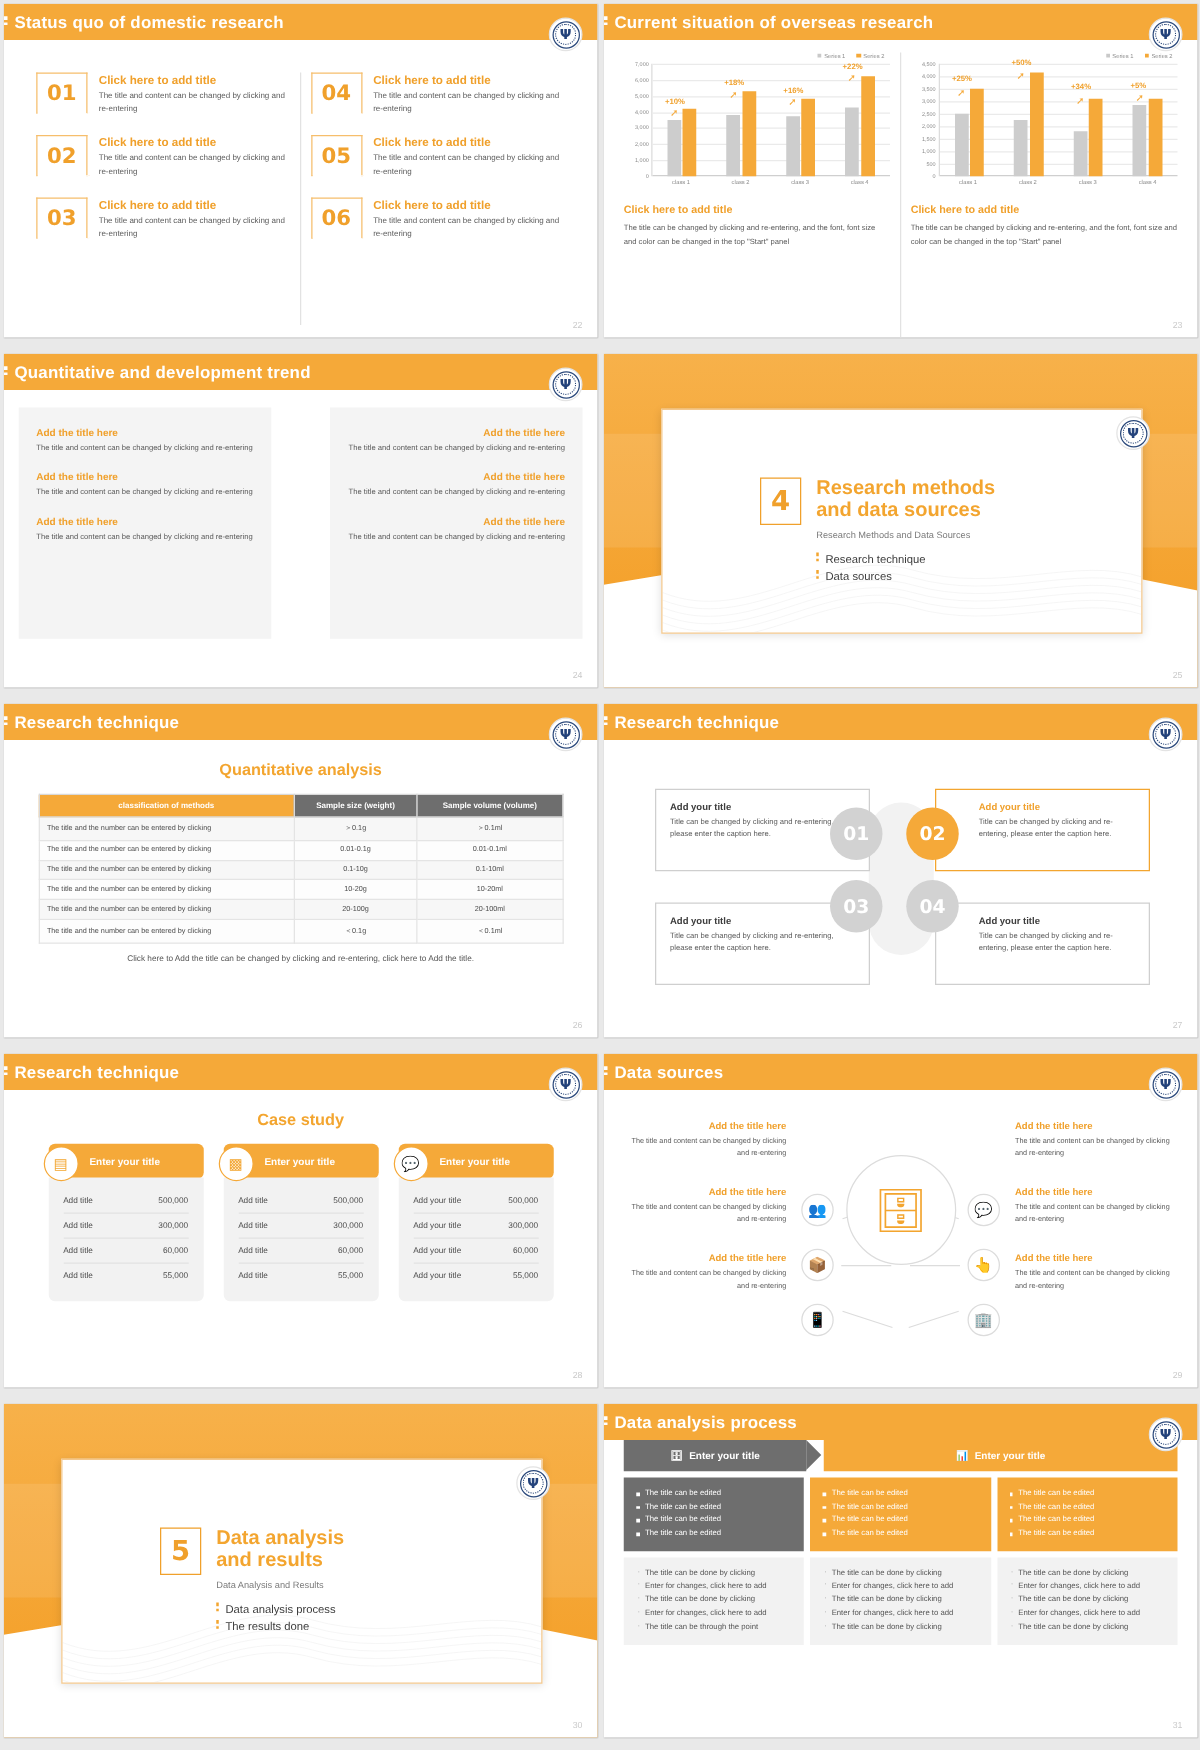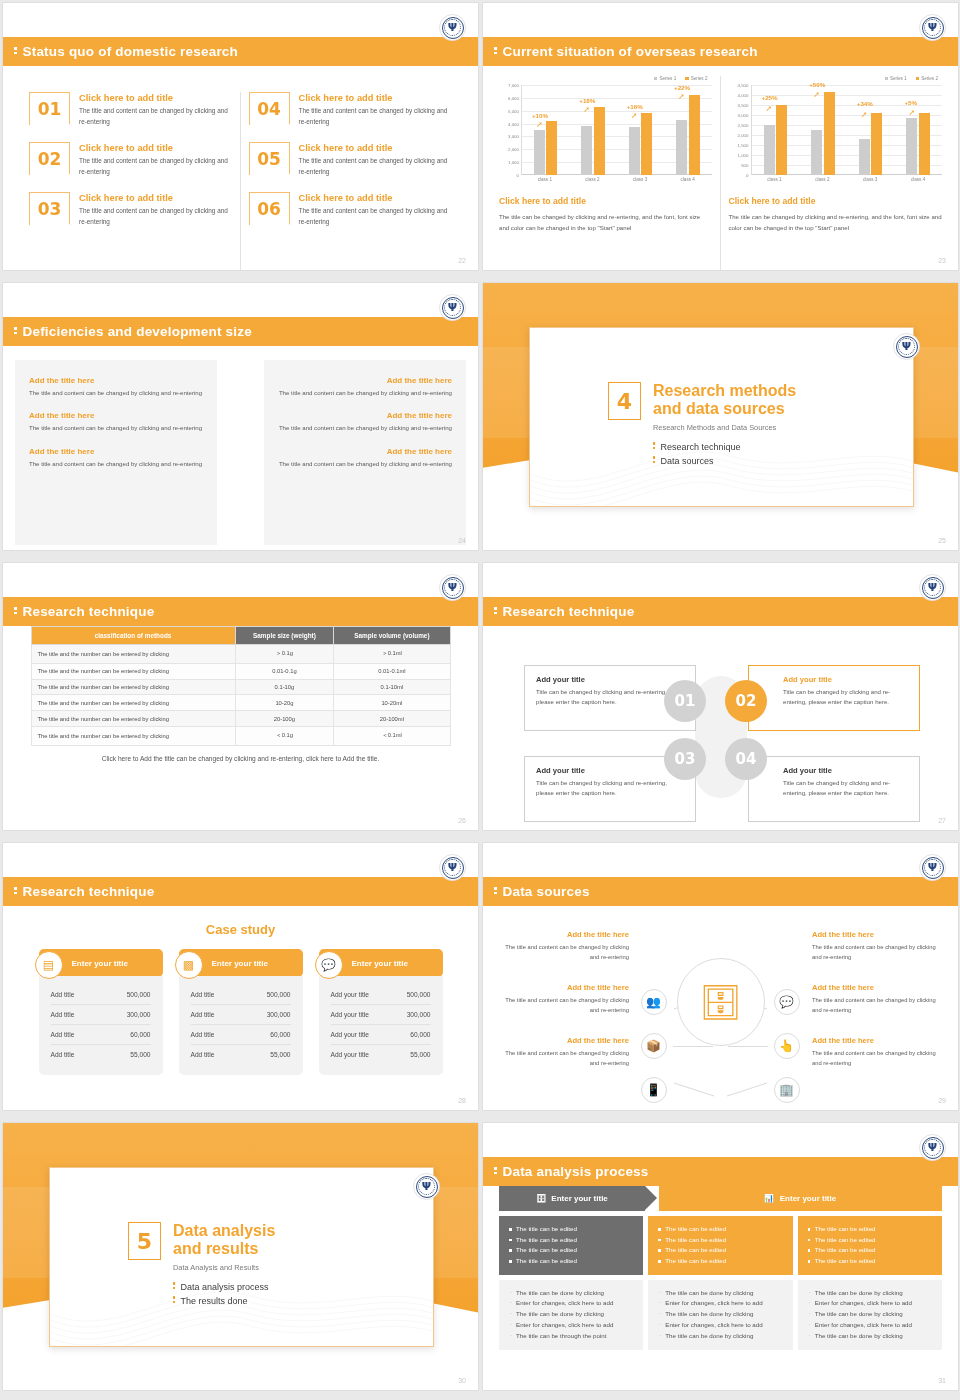--- a/index.html
+++ b/index.html
@@ -20,23 +20,21 @@
     width:475px; height:267px;
     margin:3px 0 0 3px;
     background:#fff;
     overflow:hidden;
     box-shadow:0 0 1px rgba(0,0,0,.28);
   }
   
   .hdr {
     height:29px; background:#F5A939;
     display:flex; align-items:center;
-    padding-left:11px;
     position:relative;
-    margin-top:34px;
   }
   .hdr .dots { display:inline-block; margin-right:6px; line-height:0; }
   .hdr .dots i {
     display:block; width:2.5px; height:2.5px; background:#fff;
     margin-bottom:2px; border-radius:0;
   }
   .hdr-title {
     color:#fff; font-size:13.5px; font-weight:bold; letter-spacing:.2px;
     white-space:nowrap;
   }
@@ -507,21 +505,21 @@
     </div>
     <div class="pgnum">23</div>
   </div>
 
   <div class="slide">
     <div class="hdr">
       <span class="dots">
           <i></i>
           <i></i>
         </span>
-      <span class="hdr-title">Deficiencies and development size</span>
+      <span class="hdr-title">Quantitative and development trend</span>
     </div>
     <div class="emblem">
       <span class="ring">
           <span class="psi">Ψ</span>
         </span>
     </div>
     <div class="s3-body">
       <div class="s3-panel">
         <div class="s3-it">
           <h4>Add the title here</h4>
@@ -610,20 +608,21 @@
           <i></i>
           <i></i>
         </span>
       <span class="hdr-title">Research technique</span>
     </div>
     <div class="emblem">
       <span class="ring">
           <span class="psi">Ψ</span>
         </span>
     </div>
+    <div class="sub-h">Quantitative analysis</div>
     <table class="tbl">
       <tbody>
           <tr>
         <th class="c0">classification of methods</th>
         <th class="cx">Sample size (weight)</th>
         <th class="cx">Sample volume (volume)</th>
       </tr>
       <tr>
         <td class="l">The title and the number can be entered by clicking</td>
         <td>＞0.1g</td>

